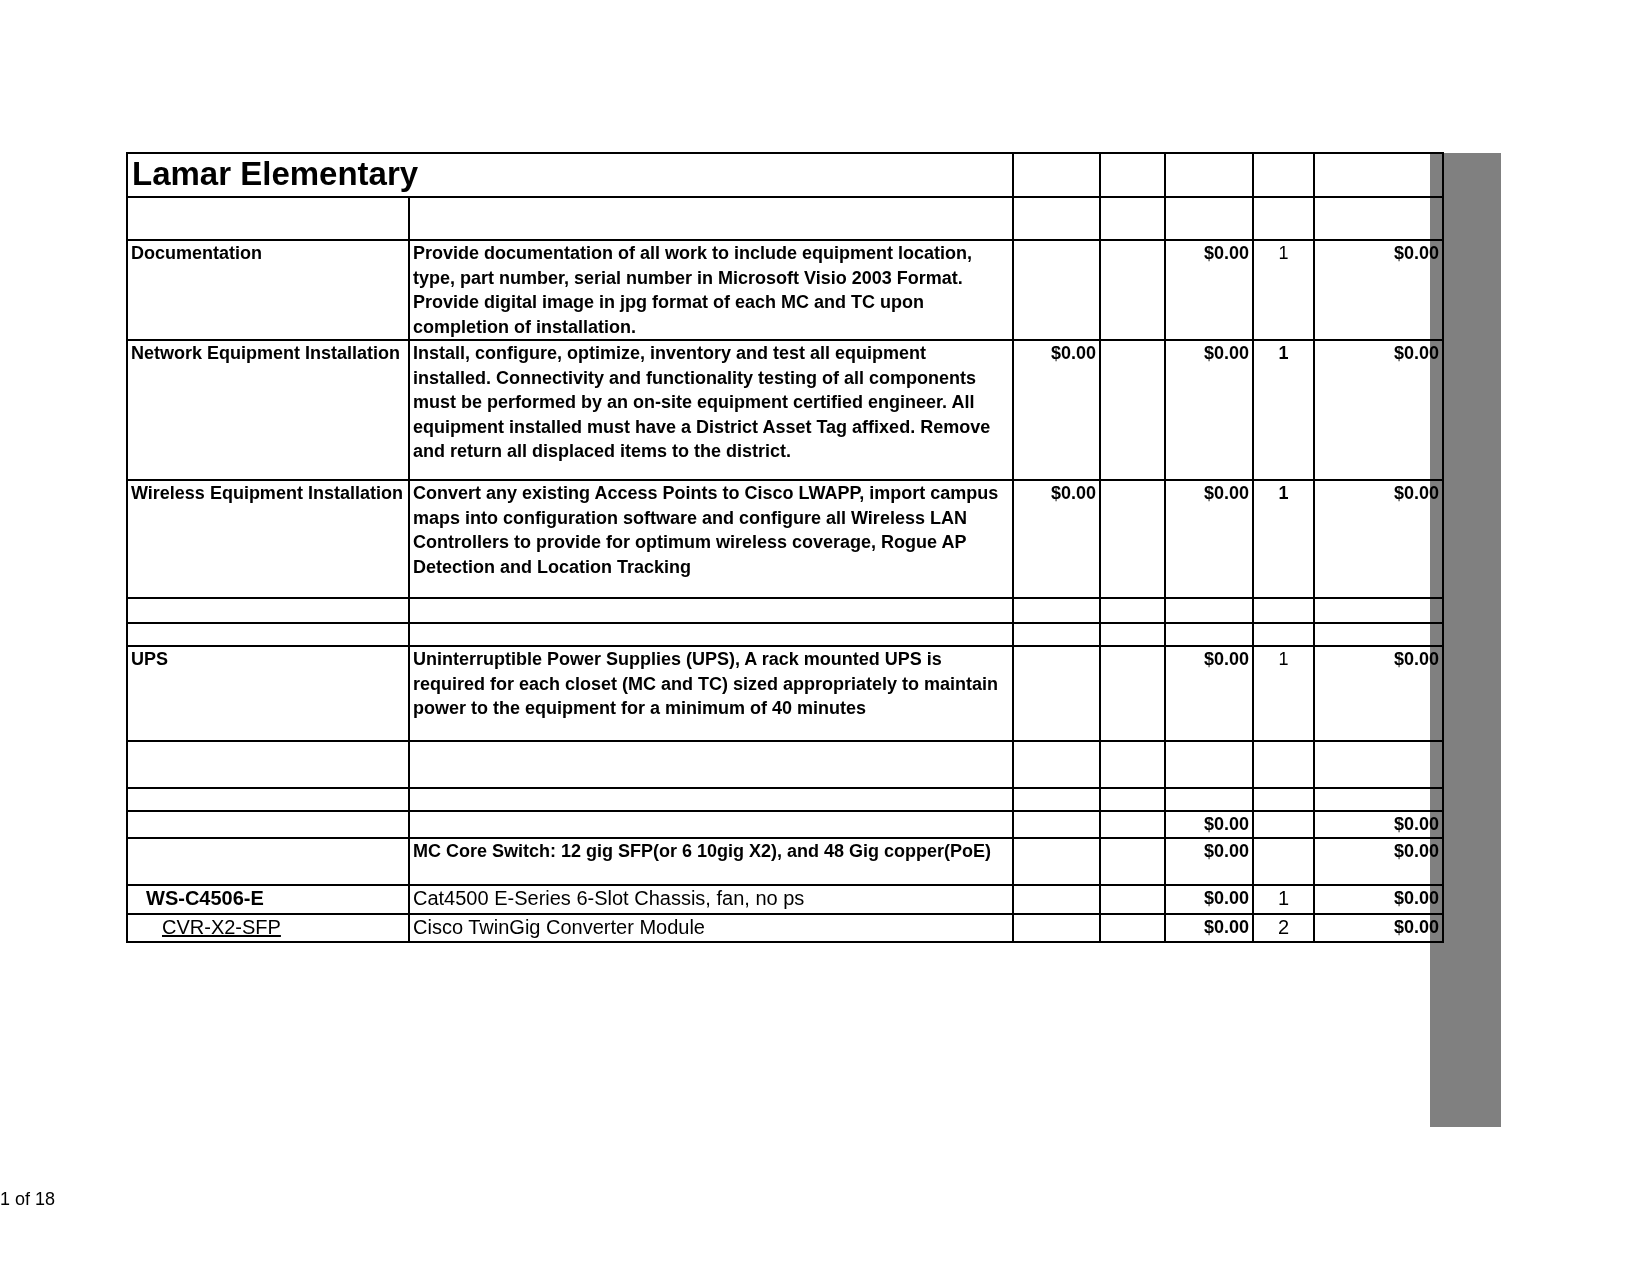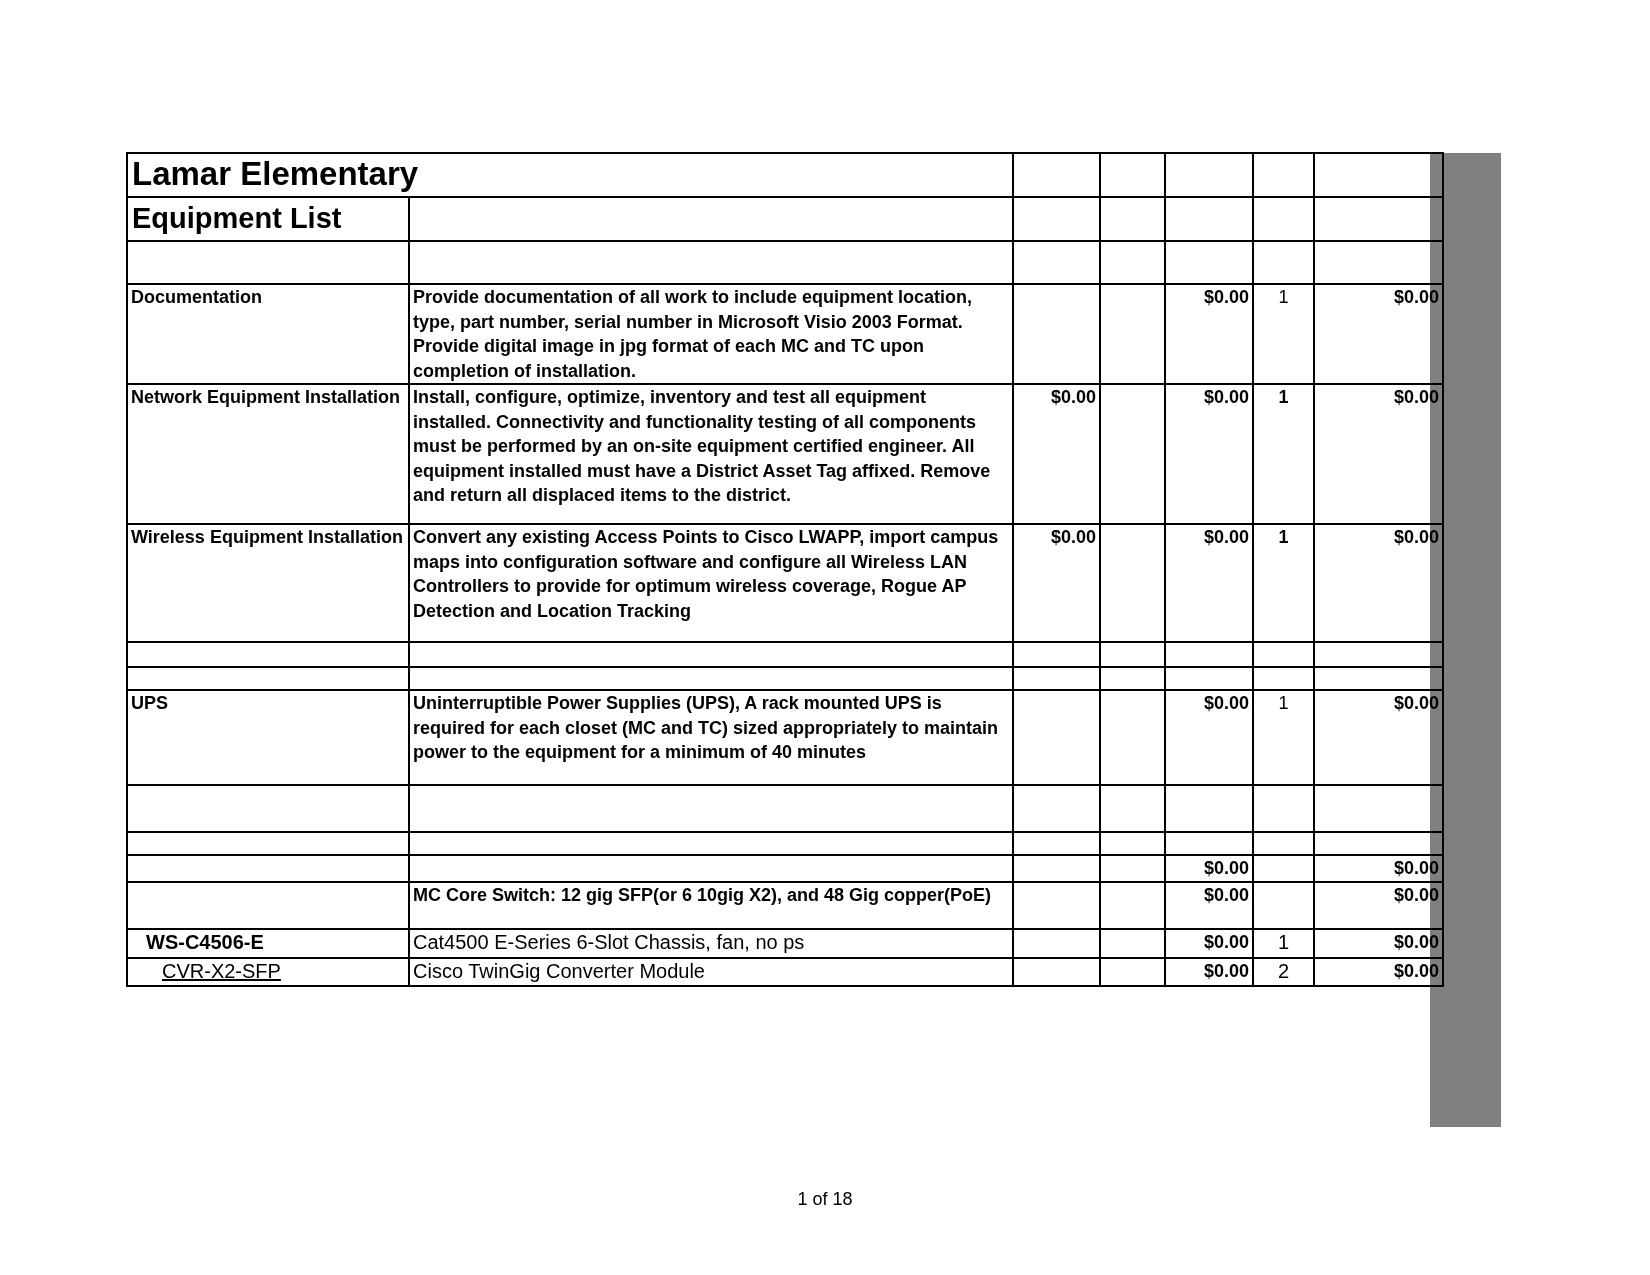--- a/index.html
+++ b/index.html
@@ -11,21 +11,21 @@
   td { border: 2px solid #000; padding: 0 3px; vertical-align: top; font-size: 18px; line-height: 24.5px; overflow: hidden; }
   .b { font-weight: bold; }
   .r { text-align: right; }
   .c { text-align: center; }
   .title1 { font-size: 33px; font-weight: bold; line-height: 40px; padding-left: 4px; white-space: nowrap; }
   .title2 { font-size: 29px; font-weight: bold; line-height: 40px; padding-left: 4px; }
   .hdr { font-weight: bold; }
   .normal { font-weight: normal; font-size: 20px; }
   .ind1 { padding-left: 18px; }
   .ind2 { padding-left: 34px; text-decoration: underline; }
-  .footer { position: absolute; top: 1189px; left: 0; width: 1650px; text-align: center; font-size: 18px; }
+  .footer { position: absolute; top: 1189px; left: 0; width: 1650px; font-size: 18px; }
 </style>
 </head>
 <body>
 
 <div class="shadow"></div>
 
 <div class="sheet">
 <table>
   <colgroup>
     <col style="width:282px">
@@ -33,29 +33,20 @@
         <col style="width:87px">
         <col style="width:65px">
     <col style="width:88px">
         <col style="width:61px">
         <col style="width:129px">
   </colgroup>
   <tbody>
         <tr style="height:44px">
     <td colspan="2" class="title1">Lamar Elementary</td>
     <td></td>
-          <td></td>
-          <td></td>
-          <td></td>
-          <td></td>
-  </tr>
-  <tr style="height:44px">
-    <td class="title2">Equipment List</td>
-    <td></td>
-          <td></td>
           <td></td>
           <td></td>
           <td></td>
           <td></td>
   </tr>
   <tr style="height:43px">
     <td></td>
           <td></td>
           <td></td>
           <td></td>

